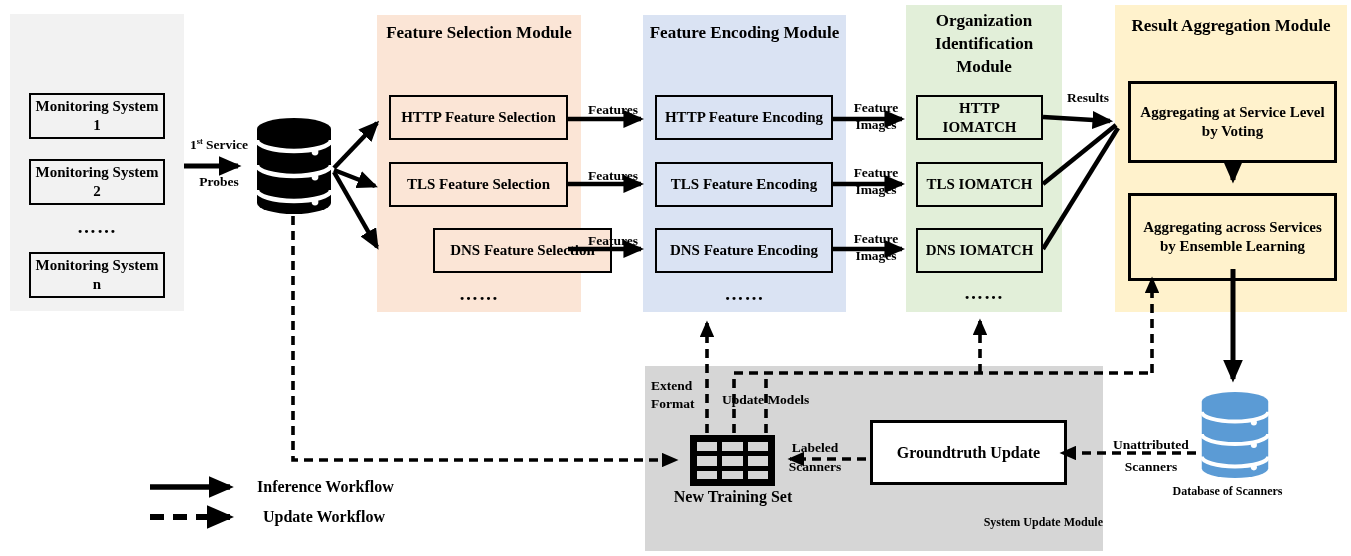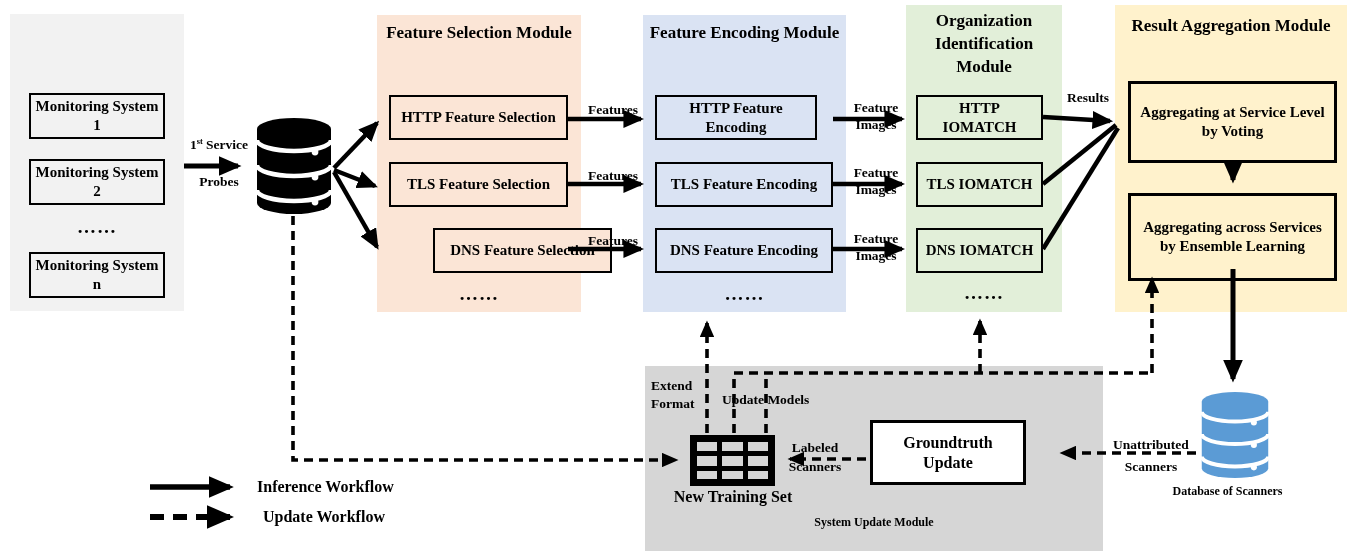--- a/index.html
+++ b/index.html
@@ -51,53 +51,53 @@
   <section class="panel bg-selection" style="left:377px;top:15px;width:204px;height:297px;">
     <h2>Feature Selection Module</h2>
     <div class="node node-on-selection" style="left:12px;top:80px;width:179px;height:45px;">HTTP Feature Selection</div>
     <div class="node node-on-selection" style="left:12px;top:147px;width:179px;height:45px;">TLS Feature Selection</div>
     <div class="node node-on-selection" style="left:12px;top:213px;width:179px;height:45px;margin-left:44px;">DNS Feature Selection</div>
     <div class="dots" style="top:272px;">……</div>
   </section>
 
   <section class="panel bg-encoding" style="left:643px;top:15px;width:203px;height:297px;">
     <h2>Feature Encoding Module</h2>
-    <div class="node node-on-encoding" style="left:12px;top:80px;width:162px;height:45px;">HTTP Feature Encoding</div>
+    <div class="node node-on-encoding" style="left:12px;top:80px;width:178px;height:45px;">HTTP Feature Encoding</div>
     <div class="node node-on-encoding" style="left:12px;top:147px;width:178px;height:45px;">TLS Feature Encoding</div>
     <div class="node node-on-encoding" style="left:12px;top:213px;width:178px;height:45px;">DNS Feature Encoding</div>
     <div class="dots" style="top:272px;">……</div>
   </section>
 
   <section class="panel bg-identification" style="left:906px;top:5px;width:156px;height:307px;">
     <h2 style="padding-top:5px;">Organization Identification Module</h2>
     <div class="node node-on-identification" style="left:10px;top:90px;width:127px;height:45px;">HTTP IOMATCH</div>
     <div class="node node-on-identification" style="left:10px;top:157px;width:127px;height:45px;">TLS IOMATCH</div>
     <div class="node node-on-identification" style="left:10px;top:223px;width:127px;height:45px;">DNS IOMATCH</div>
     <div class="dots" style="top:281px;">……</div>
   </section>
 
   <section class="panel bg-aggregation" style="left:1115px;top:5px;width:232px;height:307px;">
     <h2 style="padding-top:10px;">Result Aggregation Module</h2>
     <div class="node node-on-aggregation" style="left:13px;top:76px;width:209px;height:82px;border-width:3px;">Aggregating at Service Level by Voting</div>
     <div class="node node-on-aggregation" style="left:13px;top:188px;width:209px;height:88px;border-width:3px;">Aggregating across Services by Ensemble Learning</div>
   </section>
 
   <section class="panel bg-sysupdate" style="left:645px;top:366px;width:458px;height:185px;">
-    <div class="node node-white" style="left:225px;top:54px;width:156px;height:65px;border-width:3px;font-size:16px;">Groundtruth Update</div>
+    <div class="node node-white" style="left:225px;top:54px;width:197px;height:65px;border-width:3px;font-size:16px;">Groundtruth Update</div>
     <span class="icon-wrap" style="left:45px;top:69px;">
       <svg width="85" height="51" viewBox="0 0 85 51" aria-hidden="true">
         <rect x="3.5" y="3.5" width="78" height="44" fill="none" stroke="#000" stroke-width="7"></rect>
         <line x1="29.5" y1="3" x2="29.5" y2="48" stroke="#000" stroke-width="5"></line>
         <line x1="55.5" y1="3" x2="55.5" y2="48" stroke="#000" stroke-width="5"></line>
         <line x1="3" y1="18.5" x2="82" y2="18.5" stroke="#000" stroke-width="5"></line>
         <line x1="3" y1="33.5" x2="82" y2="33.5" stroke="#000" stroke-width="5"></line>
       </svg>
     </span>
     <div class="caption" style="left:0;top:122px;width:176px;font-size:16px;">New Training Set</div>
-    <div class="caption" style="left:0;right:0;top:149px;">System Update Module</div>
+    <div class="caption" style="left:0;right:0;top:149px;text-align:right;">System Update Module</div>
   </section>
 
   <span class="icon-wrap" style="left:255px;top:117px;">
     <svg width="78" height="98" viewBox="0 0 78 98" aria-hidden="true">
       <ellipse cx="39" cy="12" rx="37" ry="11" fill="#000"></ellipse>
       <path d="M2,12 L2,86 A37,11 0 0 0 76,86 L76,12 Z" fill="#000"></path>
       <path d="M2,23 A37,11 0 0 0 76,23" fill="none" stroke="#fff" stroke-width="4.5"></path>
       <path d="M2,48 A37,11 0 0 0 76,48" fill="none" stroke="#fff" stroke-width="4.5"></path>
       <path d="M2,73 A37,11 0 0 0 76,73" fill="none" stroke="#fff" stroke-width="4.5"></path>
       <circle cx="60" cy="35" r="3.4" fill="#fff"></circle>

